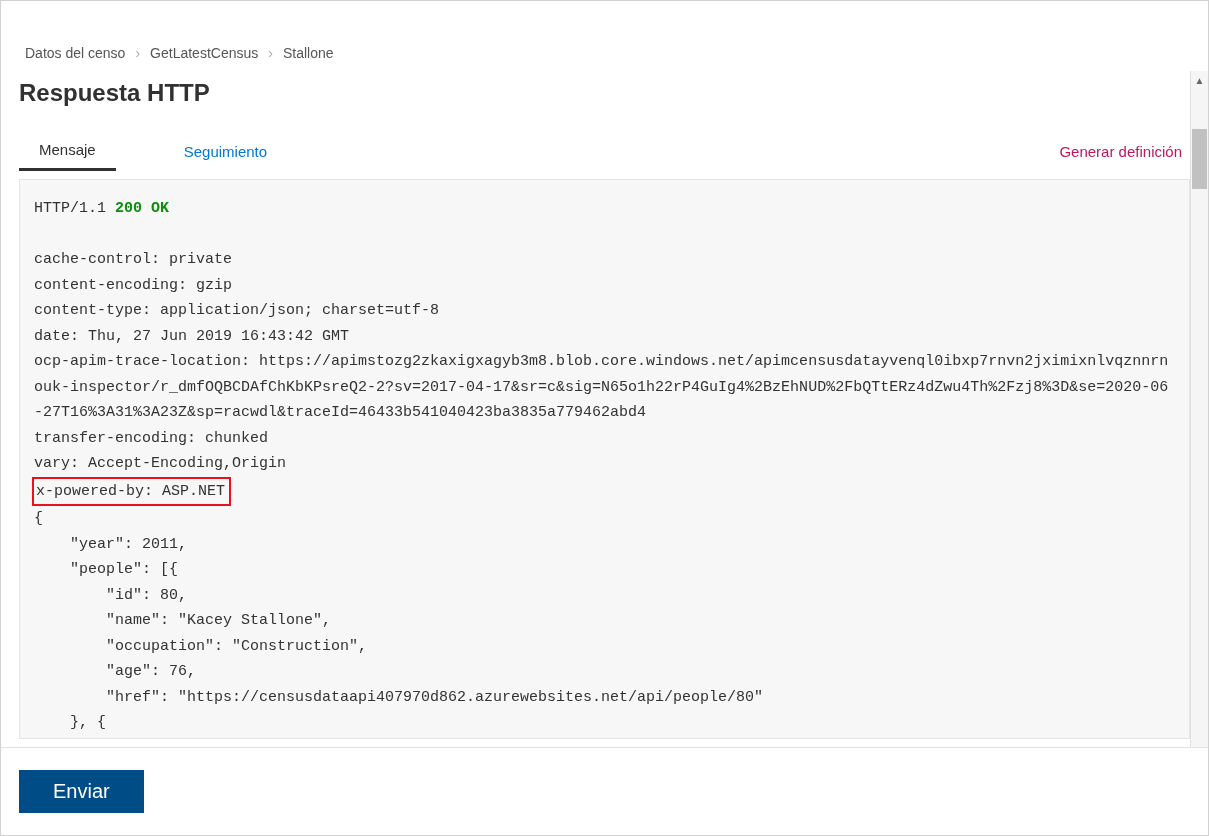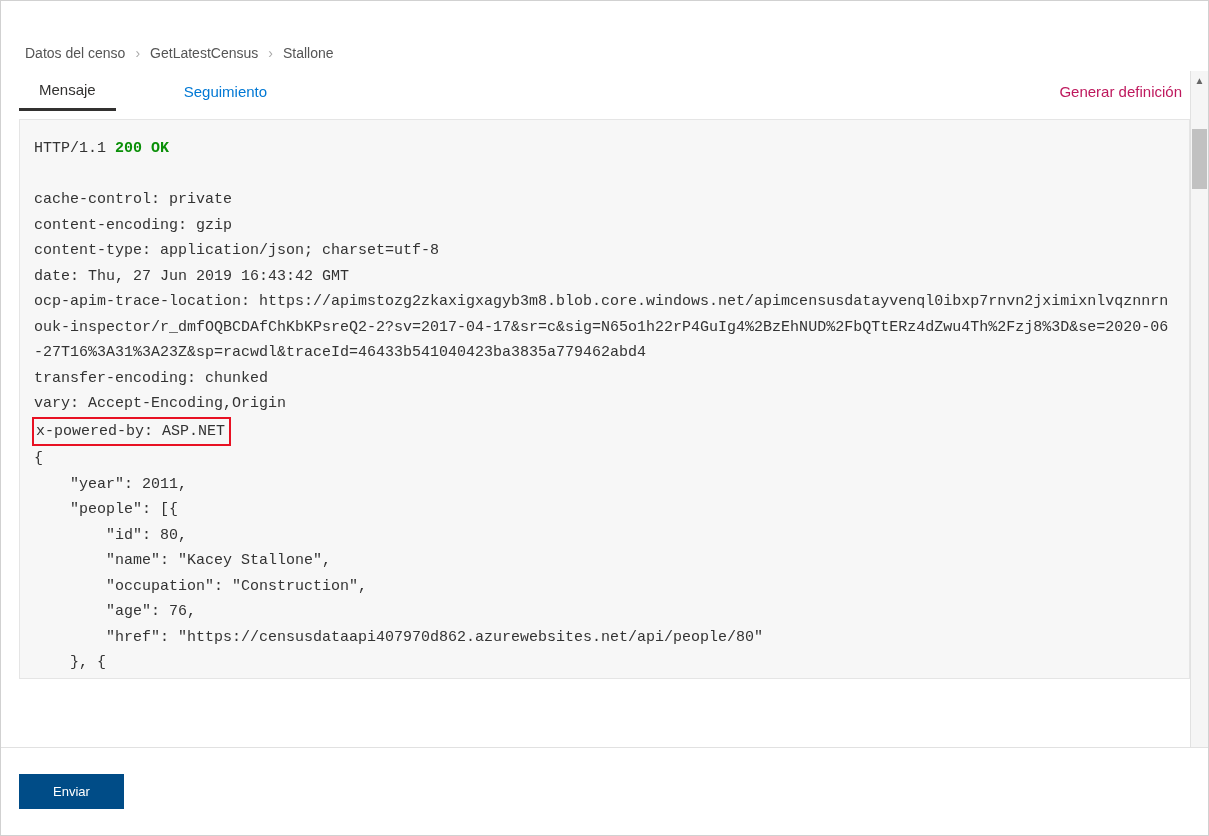--- a/index.html
+++ b/index.html
@@ -120,40 +120,41 @@
     display: flex;
     align-items: center;
     padding: 0 18px;
     background: #fff;
   }
   .send-btn {
     background: #004c87;
     color: #fff;
     border: none;
     padding: 10px 34px;
-    font-size: 13px;
+    font-size: 20px;
     cursor: pointer;
   }
 </style>
 </head>
 <body>
 
 <div class="container">
 
   <div class="breadcrumb">
     <a href="#">Datos del censo</a>
     <span class="sep">›</span>
     <a href="#">GetLatestCensus</a>
     <span class="sep">›</span>
     <span>Stallone</span>
   </div>
 
   <div class="scroll-area">
     <div class="content">
 
+      <h1 class="page-title">Respuesta HTTP</h1>
 
       <div class="tabs">
         <div class="tab active">Mensaje</div>
         <div class="tab inactive">Seguimiento</div>
         <div class="tab-right">Generar definición</div>
       </div>
 
       <div class="response-box"><span>HTTP/1.1</span> <span class="status">200 OK</span>
 
 <span>cache-control: private</span>

